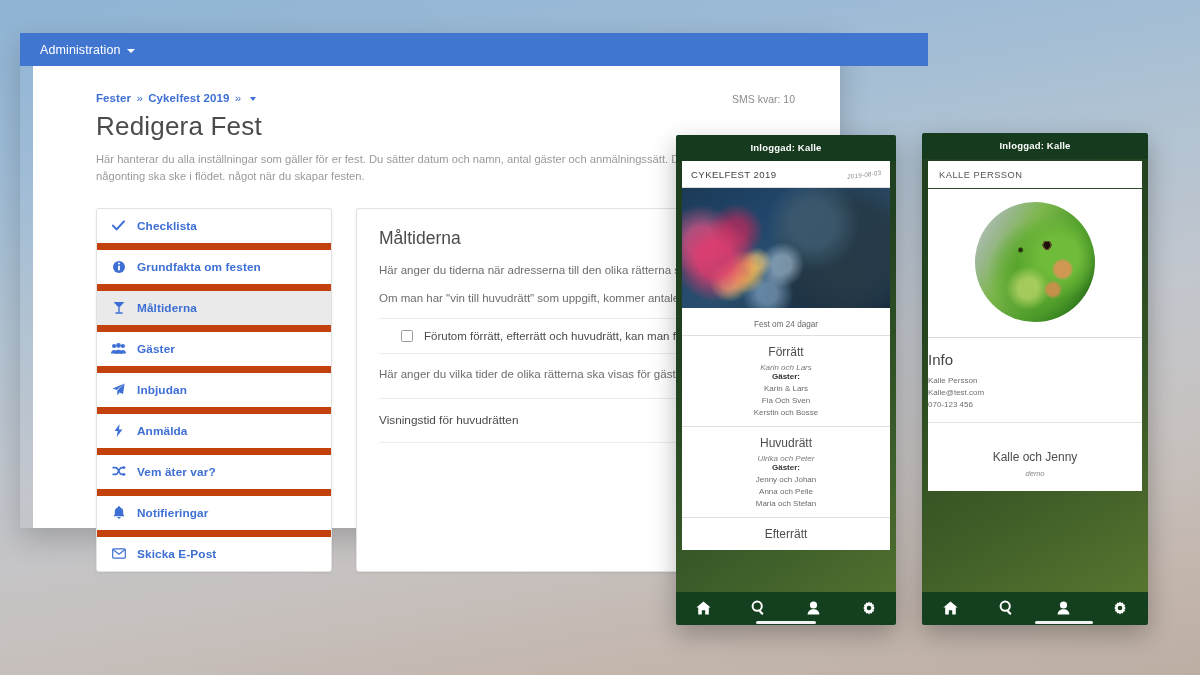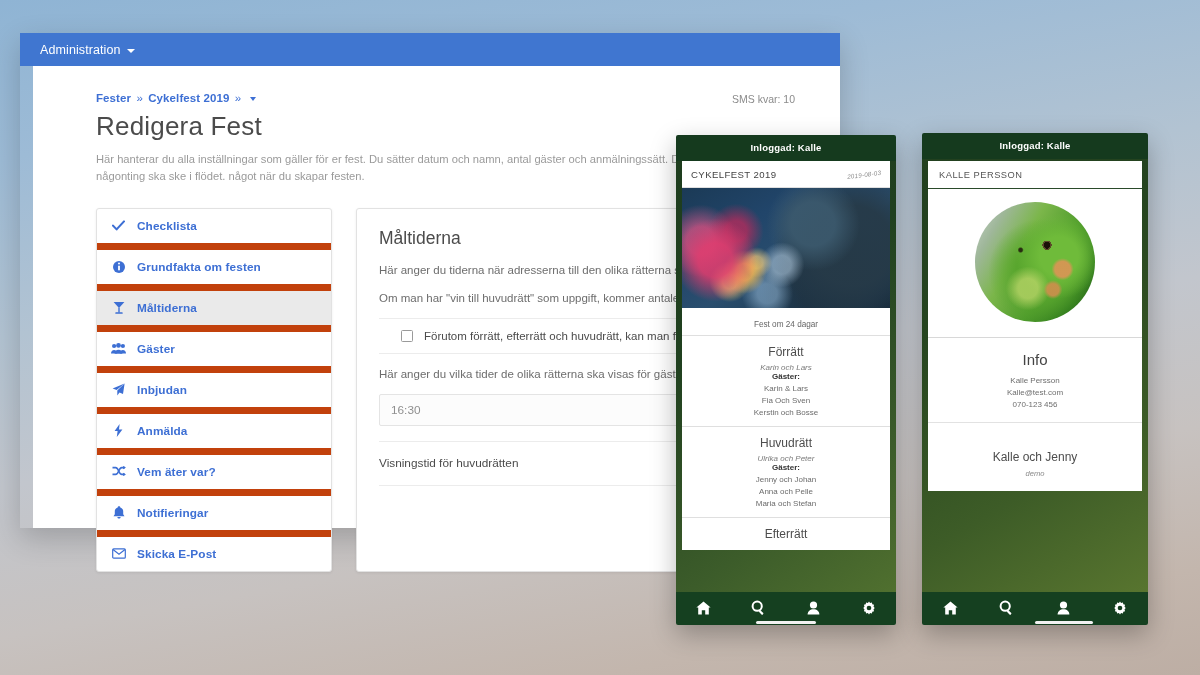--- a/index.html
+++ b/index.html
@@ -17,21 +17,21 @@
         #bdaea4 100%);
     position:relative;
   }
 
   
   .admin-window{
     position:absolute; left:20px; top:33px; width:820px; height:495px;
     box-shadow:0 10px 28px rgba(0,0,0,.20);
   }
   .navbar{
-    position:absolute; left:0; top:0; width:820px; height:33px;
+    position:absolute; left:0; top:0; width:908px; height:33px;
     background:#4076d0;
     display:flex; align-items:center;
   }
   .navbar-brand{
     color:#ffffff; font-size:12.5px; padding-left:20px; letter-spacing:.1px;
     display:flex; align-items:center; gap:6px;
   }
   .caret{
     width:0;height:0;border-left:4px solid transparent;border-right:4px solid transparent;
     border-top:4.5px solid #ffffff; display:inline-block; margin-top:2px;
@@ -176,21 +176,21 @@
       radial-gradient(circle at 60% 36%, #1a1208 0 3.2%, #5b4a2a 0 4.4%, transparent 0 5%),
       radial-gradient(circle at 61% 35%, #ffffff 0 1%, transparent 0 2%),
       radial-gradient(circle at 73% 56%, rgba(214,150,84,.95) 0 7%, transparent 10%),
       radial-gradient(circle at 65% 73%, rgba(206,142,76,.9) 0 5%, transparent 8%),
       radial-gradient(circle at 38% 40%, rgba(30,22,10,.85) 0 1.6%, transparent 3%),
       radial-gradient(circle at 44% 72%, rgba(212,226,120,.6) 0 9%, transparent 20%),
       radial-gradient(circle at 70% 45%, #6fbb3a 0 18%, transparent 40%),
       radial-gradient(circle at 55% 58%, #59a62e 0 26%, transparent 55%),
       linear-gradient(120deg,#c9d4cc 0%,#9fb79a 18%,#7bb64a 38%,#4e9b2b 62%,#2f7a1c 82%,#2a5f1a 100%);
   }
-  .p2-info{ background:#fff; text-align:center; padding:13px 0 13px; border-bottom:1px solid #e2e2e2;}
+  .p2-info{ background:#fff; text-align:left; padding:13px 0 13px; border-bottom:1px solid #e2e2e2;}
   .p2-info h3{ font-size:15px; font-weight:normal; color:#444; margin-bottom:8px;}
   .p2-info-line{ font-size:8px; color:#6e6e6e; margin-top:3px;}
   .p2-couple{ background:#fff; text-align:center; padding:12px 0 13px;}
   .p2-couple-name{ font-size:12px; color:#4d4d4d;margin-top:15px;}
   .p2-couple-sub{ font-size:7.6px; color:#8a8a8a; font-style:italic; margin-top:5px;}
   .p2-sheet{ padding-top:2px; }
 </style>
 </head>
 <body>
 
@@ -324,21 +324,20 @@
         <p>Här anger du tiderna när adresserna till den olika rätterna skall visas.</p>
         <p>Om man har "vin till huvudrätt" som uppgift, kommer antalet par per måltid att bli annorlunda.</p>
 
         <div class="check-row">
           <span class="cbox"></span>
           <span>Förutom förrätt, efterrätt och huvudrätt, kan man få "vin till huvudrätten" som uppgift</span>
         </div>
 
         <p class="p-multiline">Här anger du vilka tider de olika rätterna ska visas för gästerna. De meddelanden som kommer skickas vid samma tidpunkter.</p>
 
-        <div class="field-input">16:30</div>
         <div class="field-sep"></div>
 
         <div class="field-label">Visningstid för huvudrätten</div>
         <div class="field-sep"></div>
       </div>
 
     </div>
   </div>
 </div>
 

